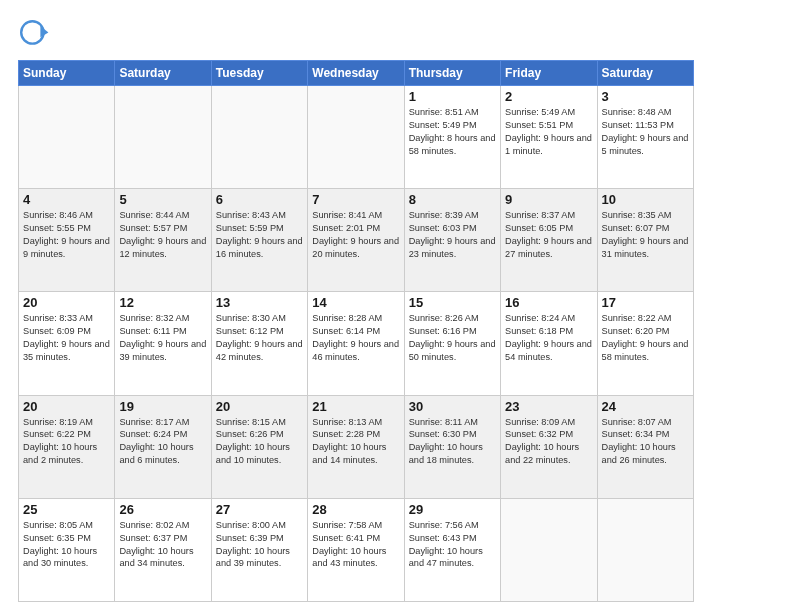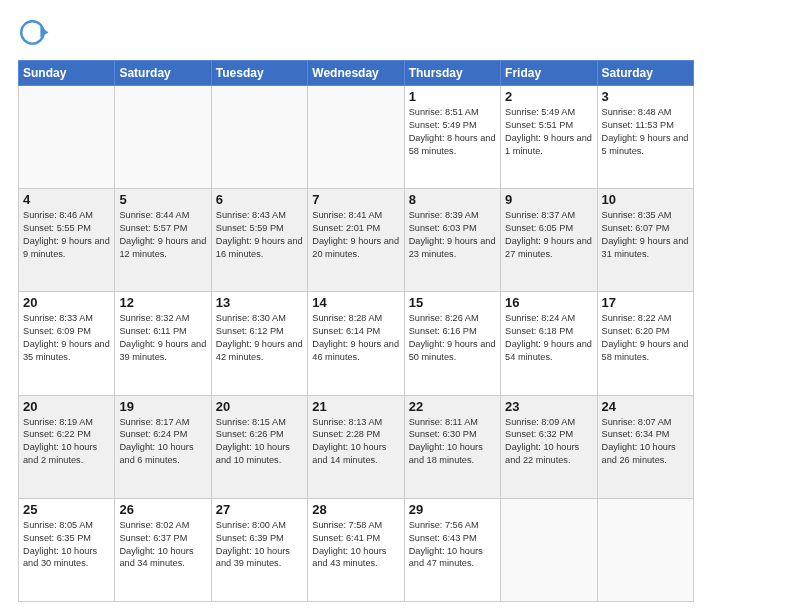--- a/index.html
+++ b/index.html
@@ -290,21 +290,21 @@
 and 10 minutes.</div>
           </td>
           <td>
             <span class="day-num">21</span>
             <div class="day-info">Sunrise: 8:13 AM
 Sunset: 2:28 PM
 Daylight: 10 hours
 and 14 minutes.</div>
           </td>
           <td>
-            <span class="day-num">22</span>
+            <span class="day-num">30</span>
             <div class="day-info">Sunrise: 8:11 AM
 Sunset: 6:30 PM
 Daylight: 10 hours
 and 18 minutes.</div>
           </td>
           <td>
             <span class="day-num">23</span>
             <div class="day-info">Sunrise: 8:09 AM
 Sunset: 6:32 PM
 Daylight: 10 hours

